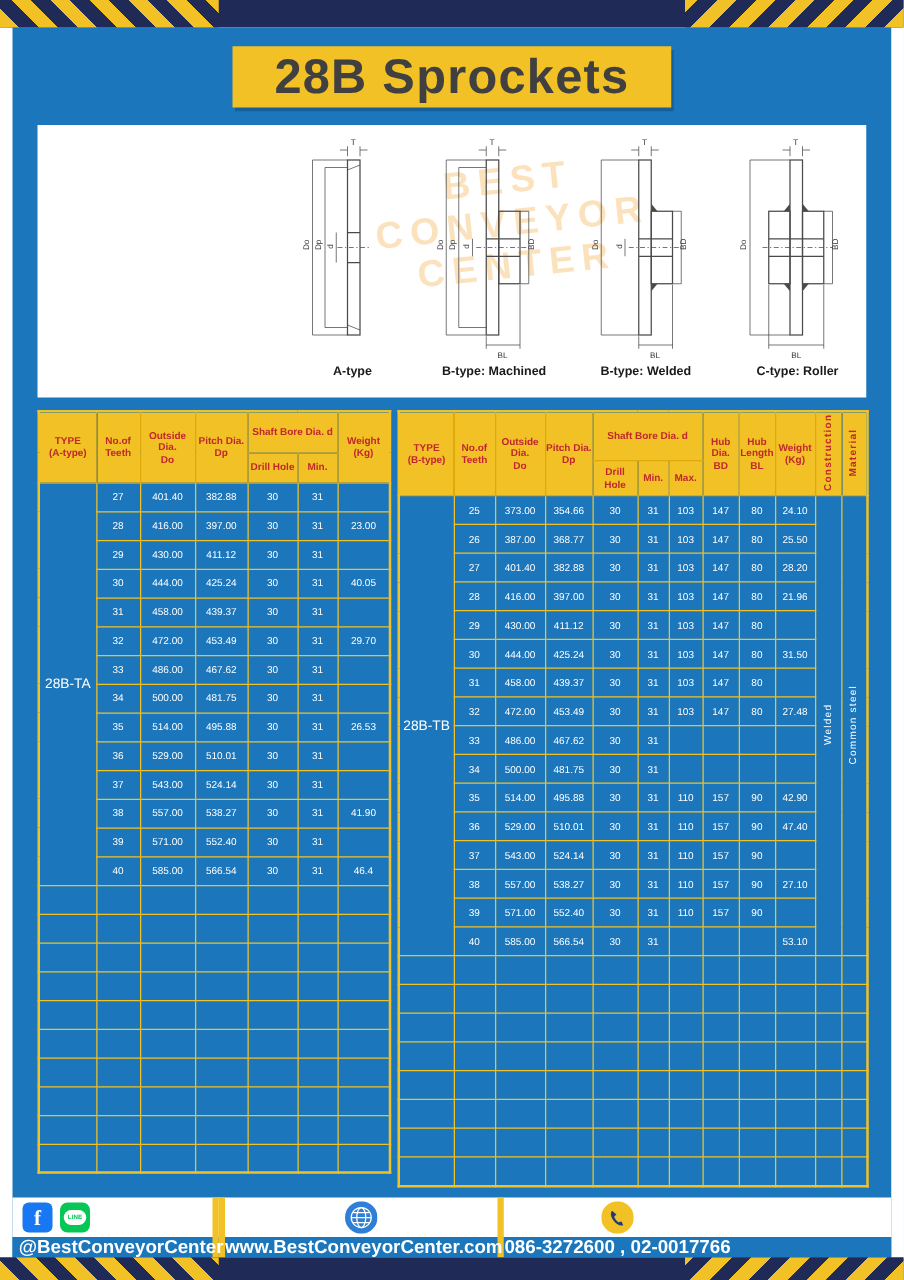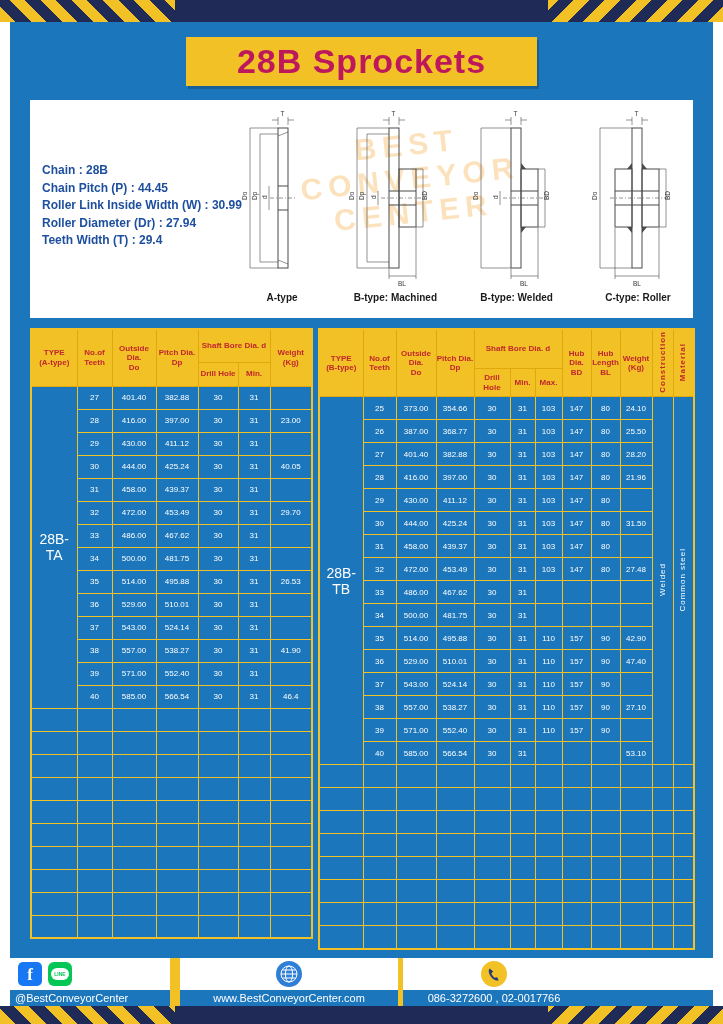--- a/index.html
+++ b/index.html
@@ -15,21 +15,21 @@
     background:repeating-linear-gradient(45deg,#f2c126 0 11px,#202a56 11px 22px); }
   .stripe-right { position:absolute; right:0; top:0; bottom:0; width:175px;
     background:repeating-linear-gradient(-45deg,#f2c126 0 11px,#202a56 11px 22px); }
 
   .frame { position:absolute; left:10px; top:22px; width:703px; height:984px; background:#1b76bc; }
 
   
   .title-banner { position:absolute; left:186px; top:37px; width:351px; height:49px;
     background:#f2c126; display:flex; align-items:center; justify-content:center;
     box-shadow:2px 3px 0 rgba(0,0,0,0.18); }
-  .title-banner span { font-size:34px; font-weight:bold; color:#be185d; letter-spacing:1px; }
+  .title-banner span { font-size:39px; font-weight:bold; color:#404040; letter-spacing:1px; }
 
   
   .panel { position:absolute; left:30px; top:100px; width:663px; height:218px; background:#ffffff; }
   .spec-block { position:absolute; left:12px; top:62px; z-index:2; }
   .spec-line { font-size:12px; font-weight:bold; color:#1d4f9e; line-height:17.5px; white-space:pre; }
   .watermark { position:absolute; left:225px; top:28px; width:310px; text-align:center;
     transform:rotate(-6deg); color:#f5a93b; opacity:0.33; font-weight:bold; font-size:30px;
     letter-spacing:6px; line-height:34px; z-index:0; }
   .figures { position:absolute; left:208px; top:8px; width:452px; height:204px;
     display:flex; justify-content:space-between; z-index:1; }
@@ -46,33 +46,33 @@
   table { border-collapse:collapse; table-layout:fixed; background:#1b76bc; border:2px solid #f2c126; }
   .tbl-a { position:absolute; left:30px; top:328px; width:281px; }
   .tbl-b { position:absolute; left:318px; top:328px; width:375px; }
   th, td { border:1px solid #f2c126; overflow:hidden; }
   th { background:#f2c126; color:#c1272d; font-size:8px; font-weight:bold;
        white-space:pre-line; text-align:center; vertical-align:middle;
        border-color:#dfa90c; padding:1px 0; line-height:9.5px; }
   thead tr.hrow1 { height:33px; }
   thead tr.hrow2 { height:24px; }
   td { color:#ffffff; font-size:8px; text-align:center; vertical-align:middle; height:23px; padding:0; }
-  td.type-cell { font-size:14px;margin-left:28px; }
+  td.type-cell { font-size:11px;margin-left:28px; }
   .vtext { writing-mode:vertical-rl; transform:rotate(180deg); display:inline-block;
            letter-spacing:1px; font-size:8px; line-height:10px; }
   th .vtext { font-size:8px; font-weight:bold; color:#c1272d; }
 
   
   .footer { position:absolute; left:10px; top:958px; width:703px; height:48px;
     background:linear-gradient(#ffffff 0,#ffffff 32px,#1b76bc 32px,#1b76bc 100%);
     display:flex; }
   .fdiv { width:5px; background:#f2c126; height:100%; flex:0 0 auto; }
   .fsec { position:relative; height:100%; flex:0 0 auto; }
   .ftext { position:absolute; left:0; right:0; top:33px; height:28px; line-height:14px;
-    color:#ffffff; font-weight:normal; font-size:11px; text-align:center; white-space:nowrap; }
+    color:#ffffff; font-weight:bold; font-size:15px; text-align:center; white-space:nowrap; }
   .ftext.left { text-align:left; padding-left:5px; }
   .icon-row { position:absolute; top:4px; left:8px; display:flex; gap:6px; }
   .icon-center { position:absolute; top:3px; left:50%; transform:translateX(-50%); }
   .fb-icon { width:24px; height:24px; border-radius:5px; background:#1877f2; color:#ffffff;
     font-family:"Liberation Serif",serif; font-weight:bold; font-size:17px;
     display:flex; align-items:flex-end; justify-content:center; line-height:23px; }
   .line-icon { width:24px; height:24px; border-radius:6px; background:#06c755; position:relative; }
   .line-bubble { position:absolute; left:3px; top:6px; width:18px; height:12px; border-radius:6px;
     background:#ffffff; color:#06c755; font-size:5px; font-weight:bold; text-align:center; line-height:12px; }
 </style>
@@ -90,27 +90,20 @@
 
   <div class="title-banner">
     <span>28B Sprockets</span>
   </div>
 
   <div class="panel">
     <div class="watermark">
         <div>BEST</div>
         <div>CONVEYOR</div>
         <div>CENTER</div>
-      </div>
-    <div class="spec-block">
-        <div class="spec-line">Chain : 28B</div>
-        <div class="spec-line">Chain Pitch (P) : 44.45</div>
-        <div class="spec-line">Roller Link Inside Width (W) : 30.99</div>
-        <div class="spec-line">Roller Diameter (Dr) : 27.94</div>
-        <div class="spec-line">Teeth Width (T) : 29.4</div>
       </div>
     <div class="figures">
 
       <div class="figure">
         <svg class="draw" viewBox="0 0 88 182" width="88" height="182">
           <line x1="34" y1="12" x2="40" y2="12" class="dim"></line>
             <line x1="50" y1="12" x2="56" y2="12" class="dim"></line>
           <line x1="40" y1="9" x2="40" y2="17" class="dim"></line>
             <line x1="50" y1="9" x2="50" y2="17" class="dim"></line>
           <text x="42.5" y="8">T</text>

